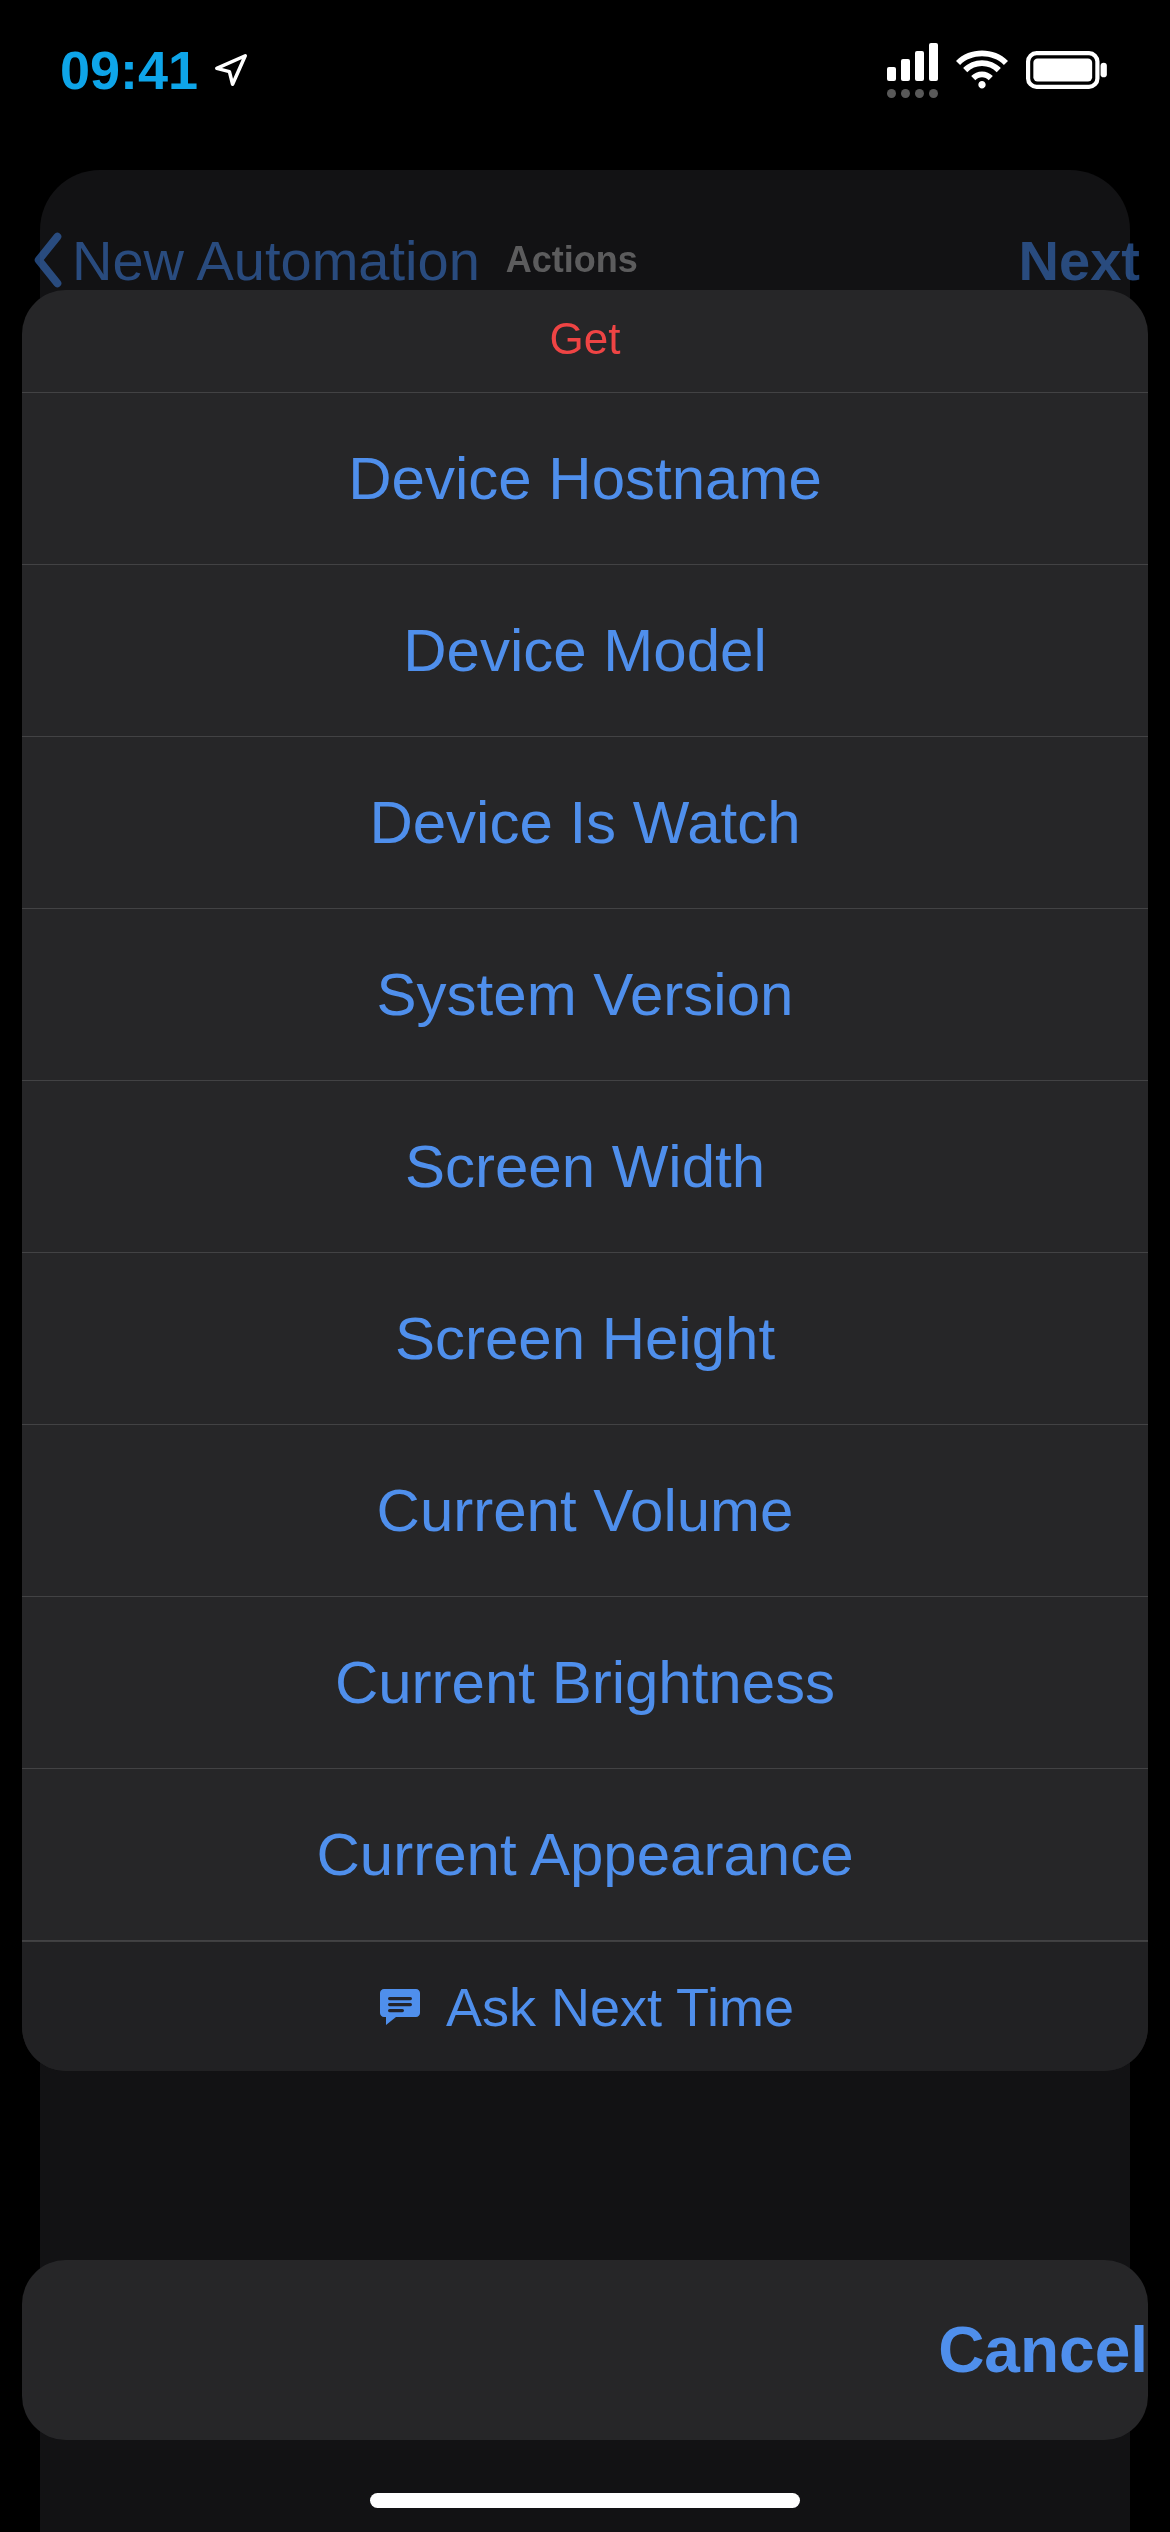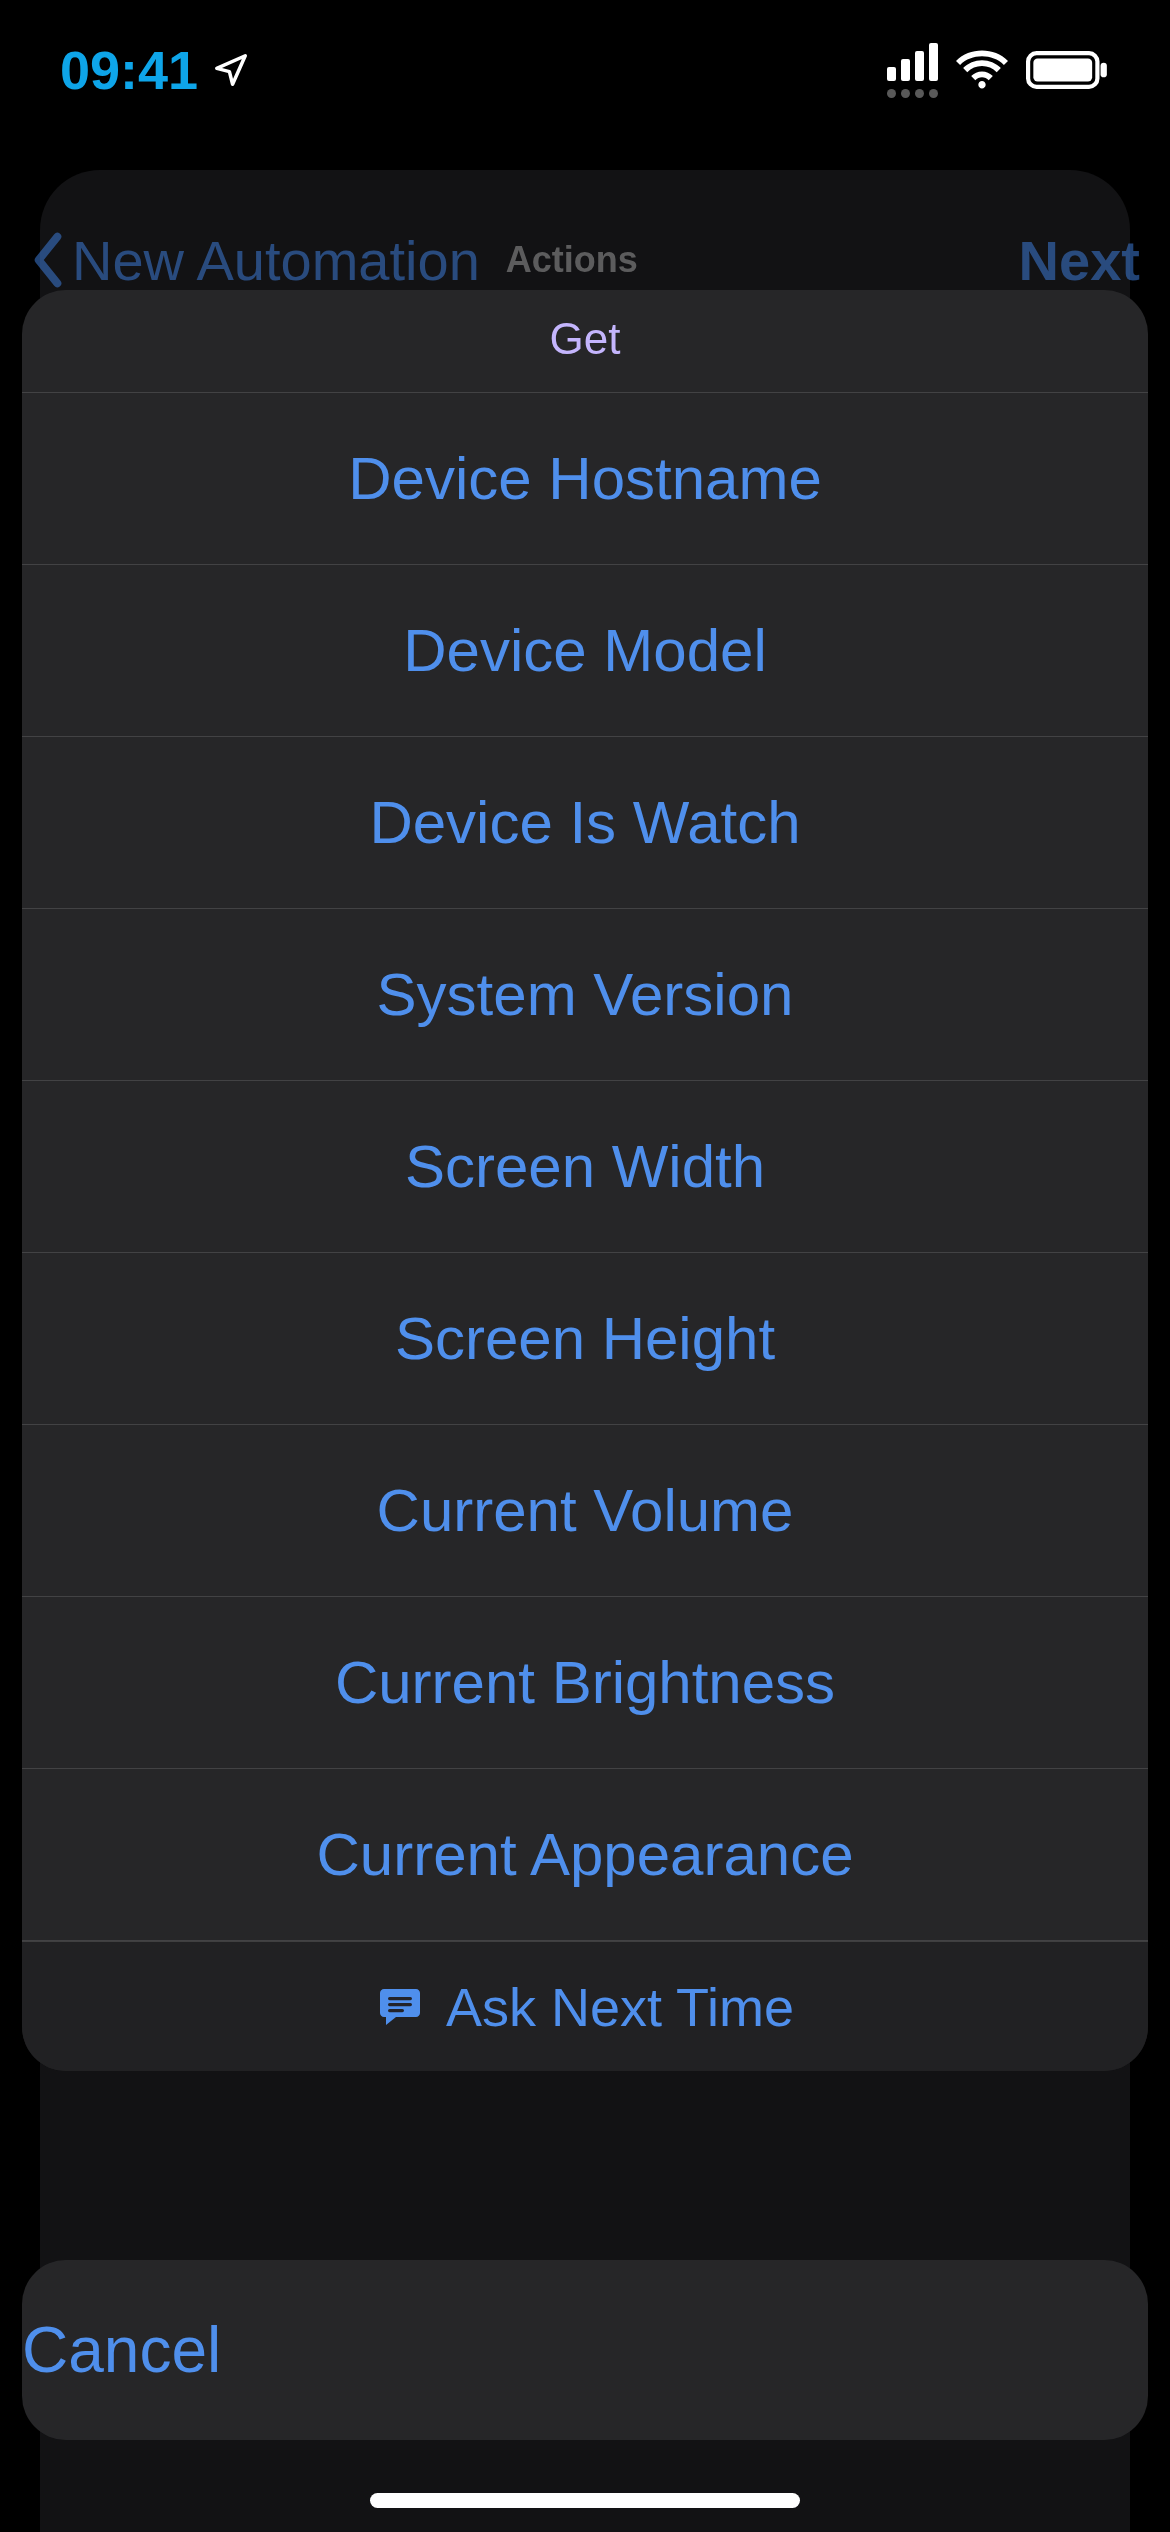--- a/index.html
+++ b/index.html
@@ -110,21 +110,21 @@
     left: 22px;
     right: 22px;
     top: 290px;
     border-radius: 44px;
     background: rgba(40,40,42,0.96);
     overflow: hidden;
     z-index: 10;
   }
   .sheet-header {
     text-align: center;
-    color: #c4b5fd;
+    color: #ef4444;
     font-size: 44px;
     font-weight: 400;
     padding: 24px 0 28px;
     border-bottom: 1px solid rgba(120,120,120,0.35);
   }
   .option {
     position: relative;
     height: 172px;
     display: flex;
     align-items: center;
@@ -160,24 +160,24 @@
   .cancel-btn {
     position: absolute;
     left: 22px;
     right: 22px;
     bottom: 92px;
     height: 180px;
     border-radius: 44px;
     background: rgba(40,40,42,0.96);
     display: flex;
     align-items: center;
-    justify-content: flex-start;
+    justify-content: flex-end;
     color: #4f8fec;
     font-size: 64px;
-    font-weight: 400;
+    font-weight: 700;
     z-index: 10;
   }
 
   
   .home-indicator {
     position: absolute;
     bottom: 24px;
     left: 50%;
     transform: translateX(-50%);
     width: 430px;

